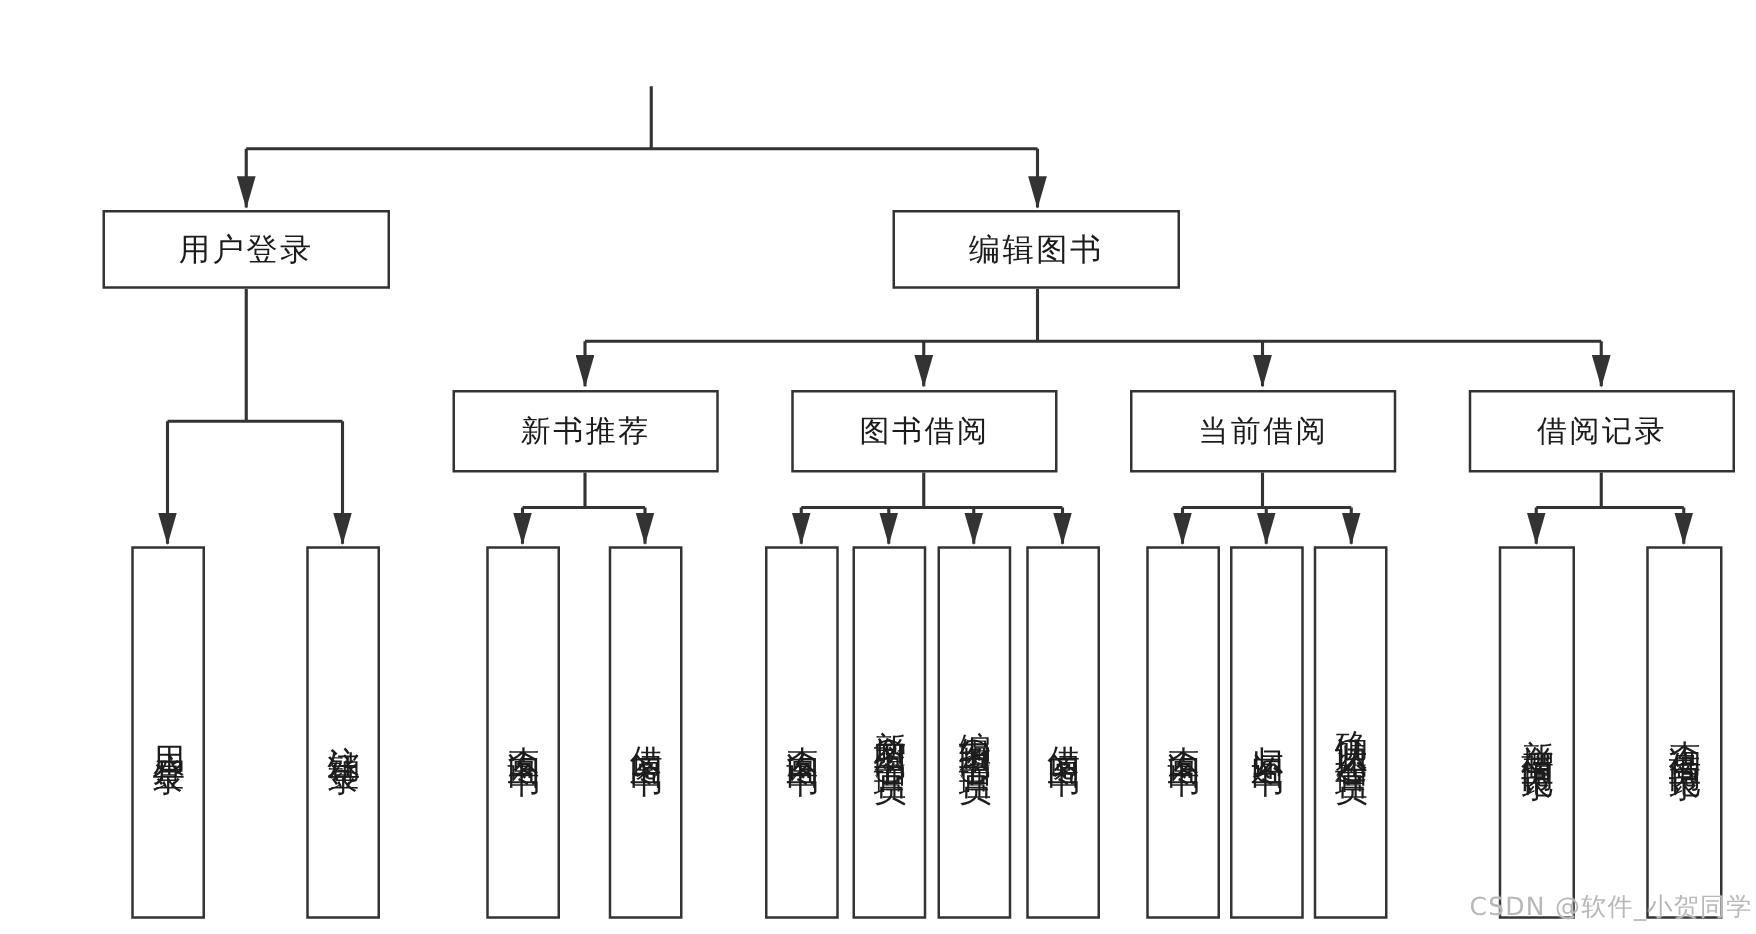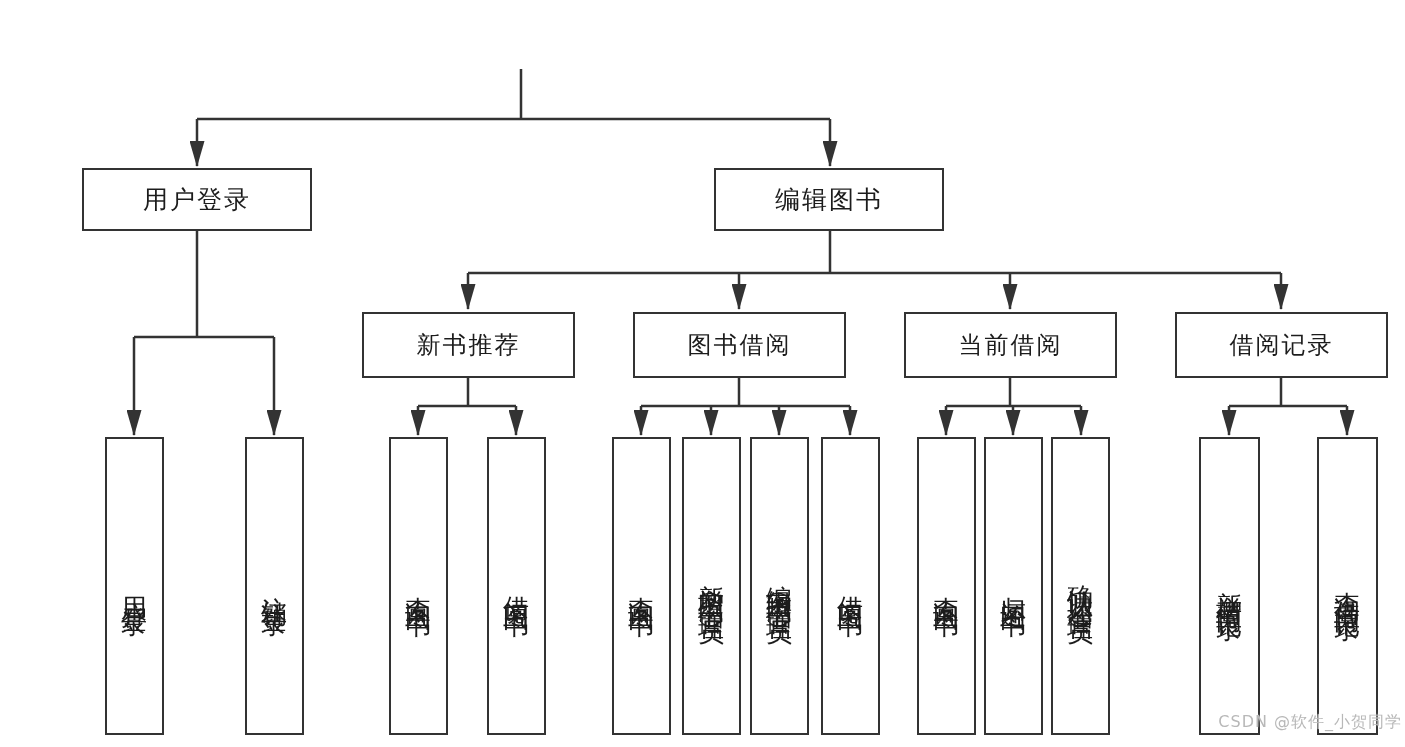--- a/index.html
+++ b/index.html
@@ -71,21 +71,21 @@
     letter-spacing: 5px;
     line-height: 1;
     white-space: nowrap;
   }
 
   .watermark {
     position: absolute;
     right: 3px;
     top: 712px;
     z-index: 3;
-    font-size: 16px;
+    font-size: 20px;
     color: var(--wm);
     letter-spacing: 1px;
     text-shadow: 0 0 2px rgba(255,255,255,0.9);
     white-space: nowrap;
   }
 </style>
 </head>
 <body>
 
 <div class="canvas">

